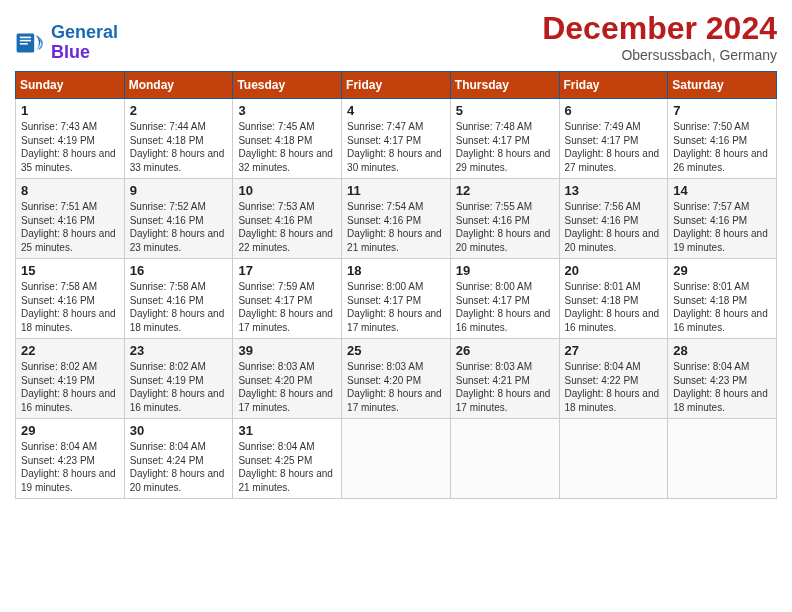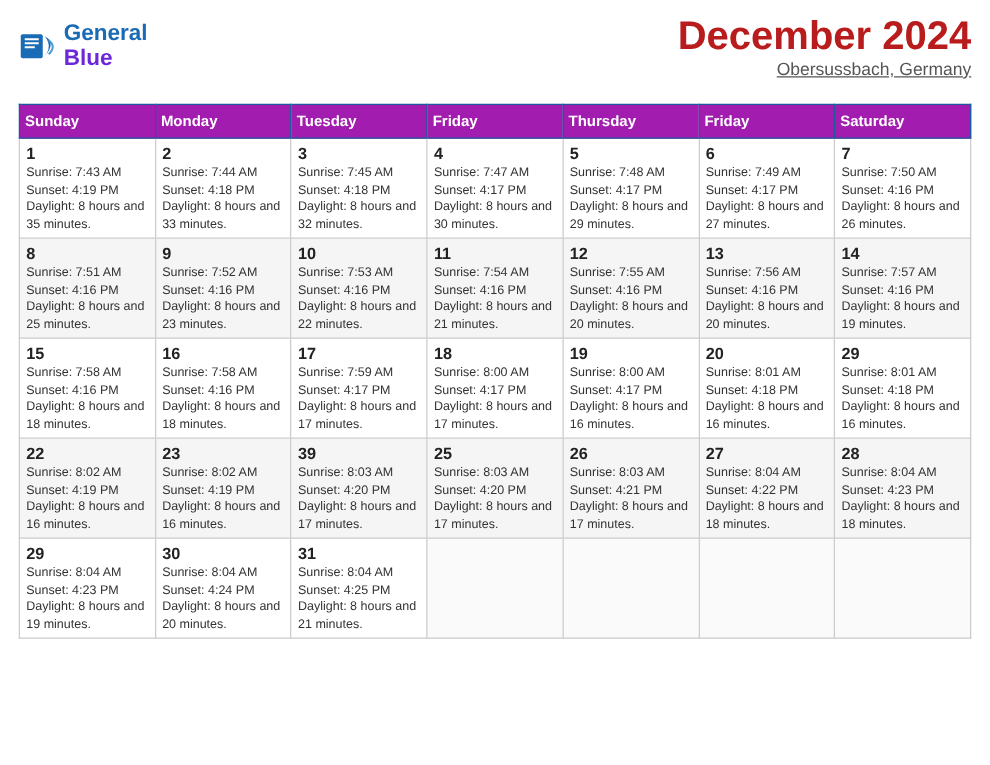--- a/index.html
+++ b/index.html
@@ -10,22 +10,22 @@
       height: 612px;
       overflow: hidden;
     }
     .container {
       width: 792px;
       padding: 10px 15px;
     }
     .header {
       display: flex;
       justify-content: space-between;
-      align-items: center;
-      margin-bottom: 20px;
+      align-items: flex-end;
+      margin-bottom: 8px;
     }
     .logo {
       display: flex;
       align-items: center;
       gap: 4px;
     }
     .logo-text {
       font-size: 18px;
       font-weight: bold;
       color: #333;
@@ -42,29 +42,28 @@
       text-align: right;
     }
     .month-title {
       font-size: 32px;
       font-weight: bold;
       color: #b91c1c;
     }
     .location {
       font-size: 14px;
       color: #555;
-      text-decoration: underline;
     }
     table {
       width: 100%;
       border-collapse: collapse;
       font-size: 11px;
     }
     th {
-      background-color: #a21caf;
+      background-color: #c2410c;
       color: white;
       padding: 6px 4px;
       text-align: left;
       font-size: 12px;
       font-weight: bold;
       border: 1px solid #1a5a9a;
     }
     td {
       border: 1px solid #ccc;
       padding: 4px 5px;

